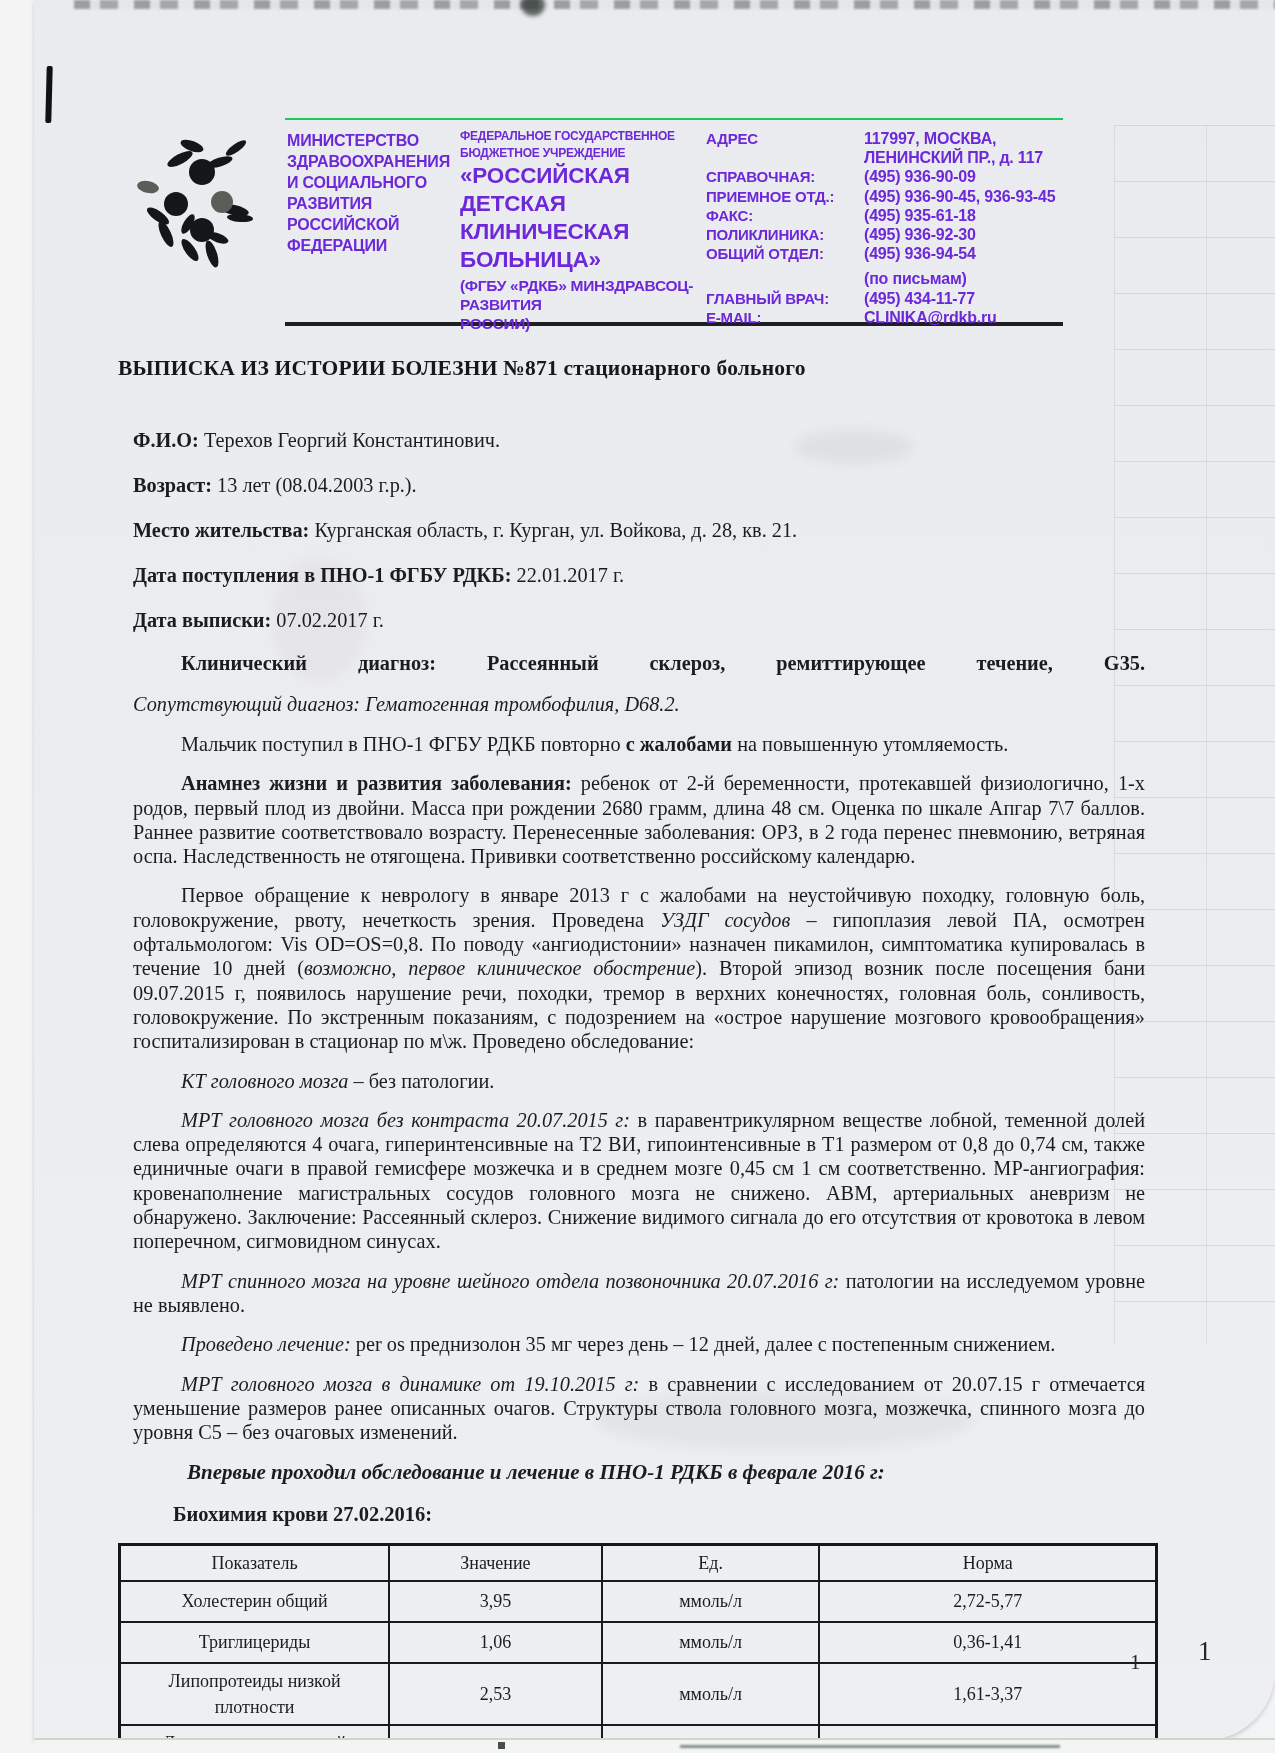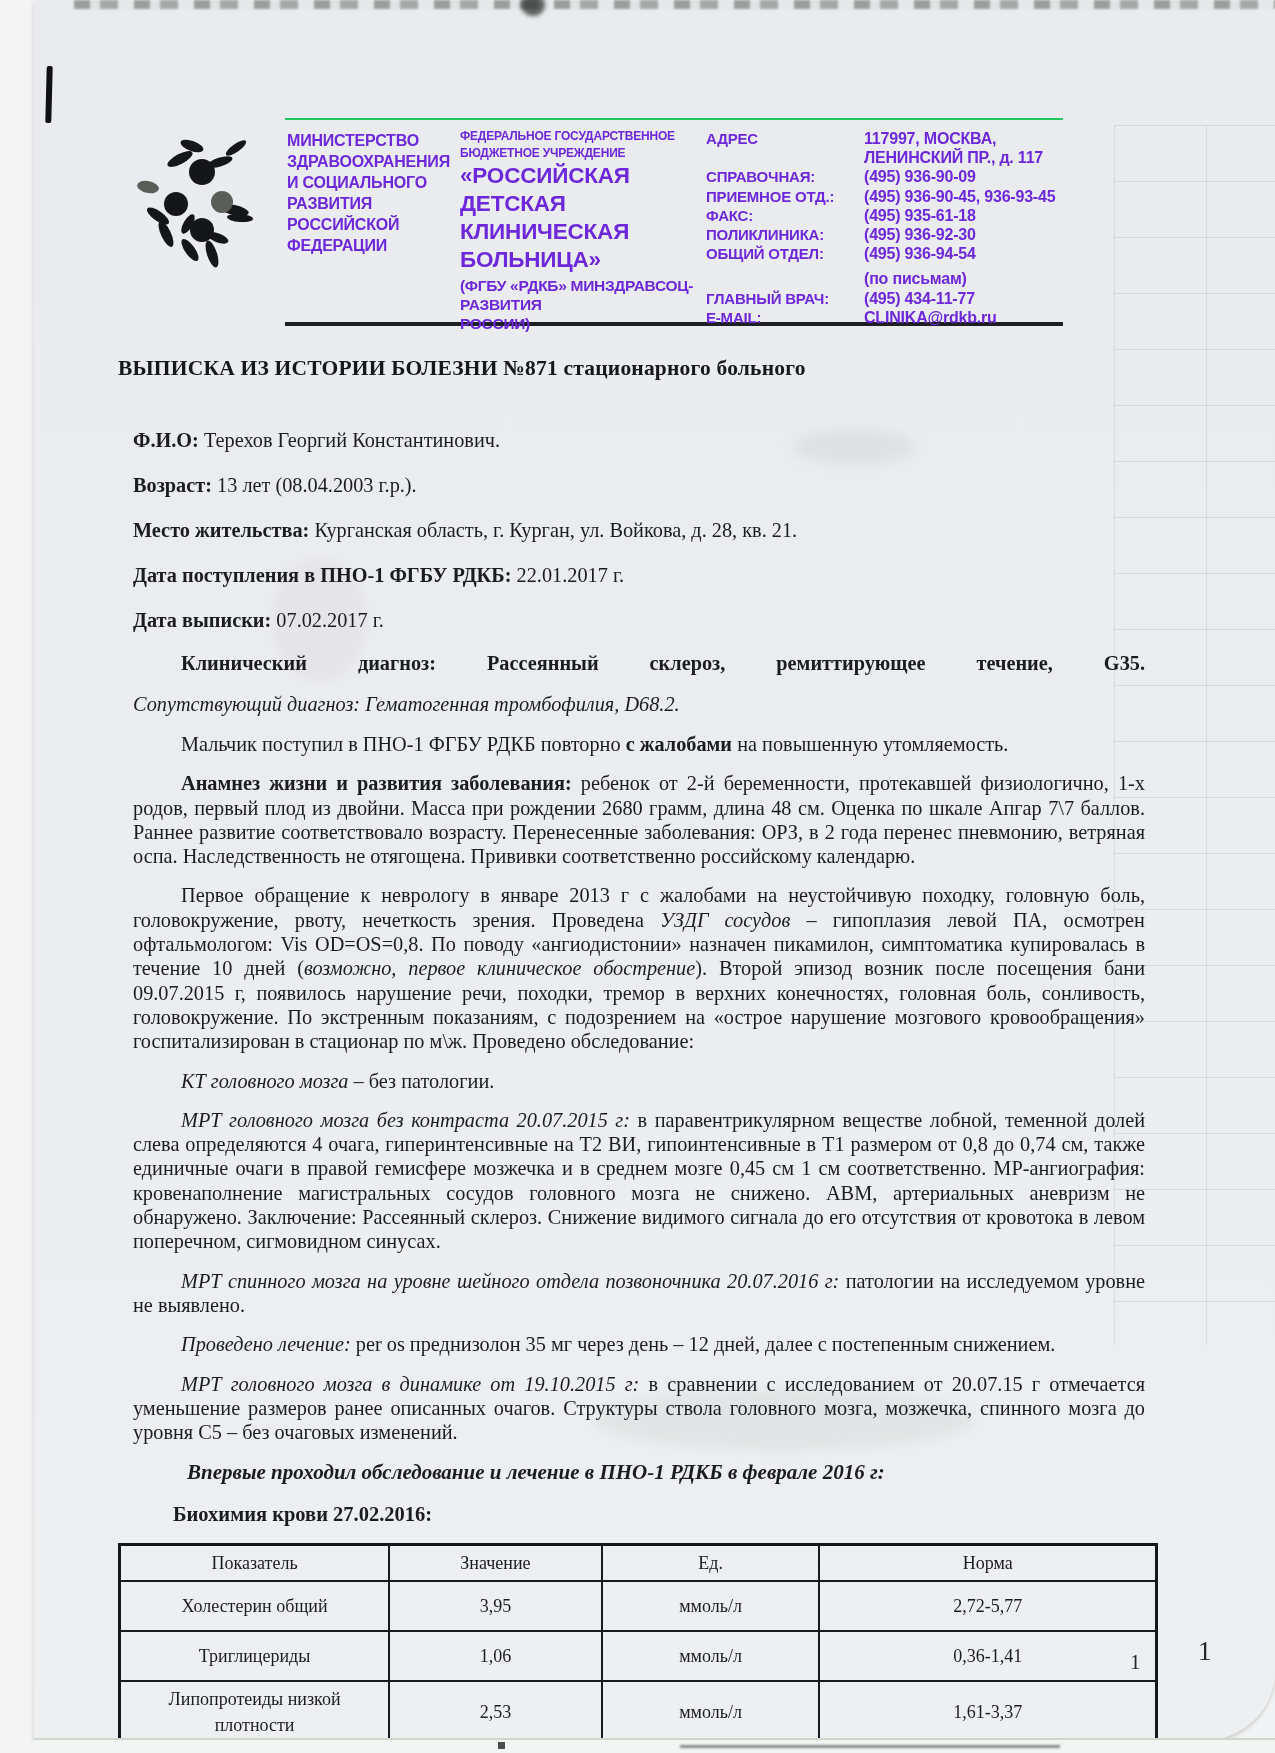--- a/index.html
+++ b/index.html
@@ -72,21 +72,21 @@
   .diag-sec{font-style:italic;line-height:26px;text-align:justify;}
   .first-time{font-weight:bold;font-style:italic;font-size:21px;line-height:27px;text-indent:54px;margin-top:5px;text-align:left;}
   .biochem{font-weight:bold;font-size:20.5px;line-height:27px;text-indent:40px;text-align:left;}
 
   table.labs{width:1040px;border-collapse:collapse;margin-top:6px;
     border:3px solid #15171b;font-size:18px;color:#1b1c1f;}
   table.labs col.c1{width:26%;} table.labs col.c2{width:20.5%;}
   table.labs col.c3{width:21%;} table.labs col.c4{width:32.5%;}
   table.labs th,table.labs td{border:2.5px solid #181a1e;text-align:center;vertical-align:middle;
     font-weight:normal;padding:2px 6px;line-height:26px;}
-  tr.h-row{height:36px;} tr.r-sm{height:50px;} tr.r-lg{height:62px;}
+  tr.h-row{height:36px;} tr.r-sm{height:41px;} tr.r-lg{height:62px;}
 
   .pagenum{position:absolute;color:#24262a;}
   .pg-a{left:1130px;top:1650px;font-size:21px;}
   .pg-b{left:1198px;top:1636px;font-size:27px;}
 </style>
 </head>
 <body>
 
 <div class="scanner-left"></div>
 

